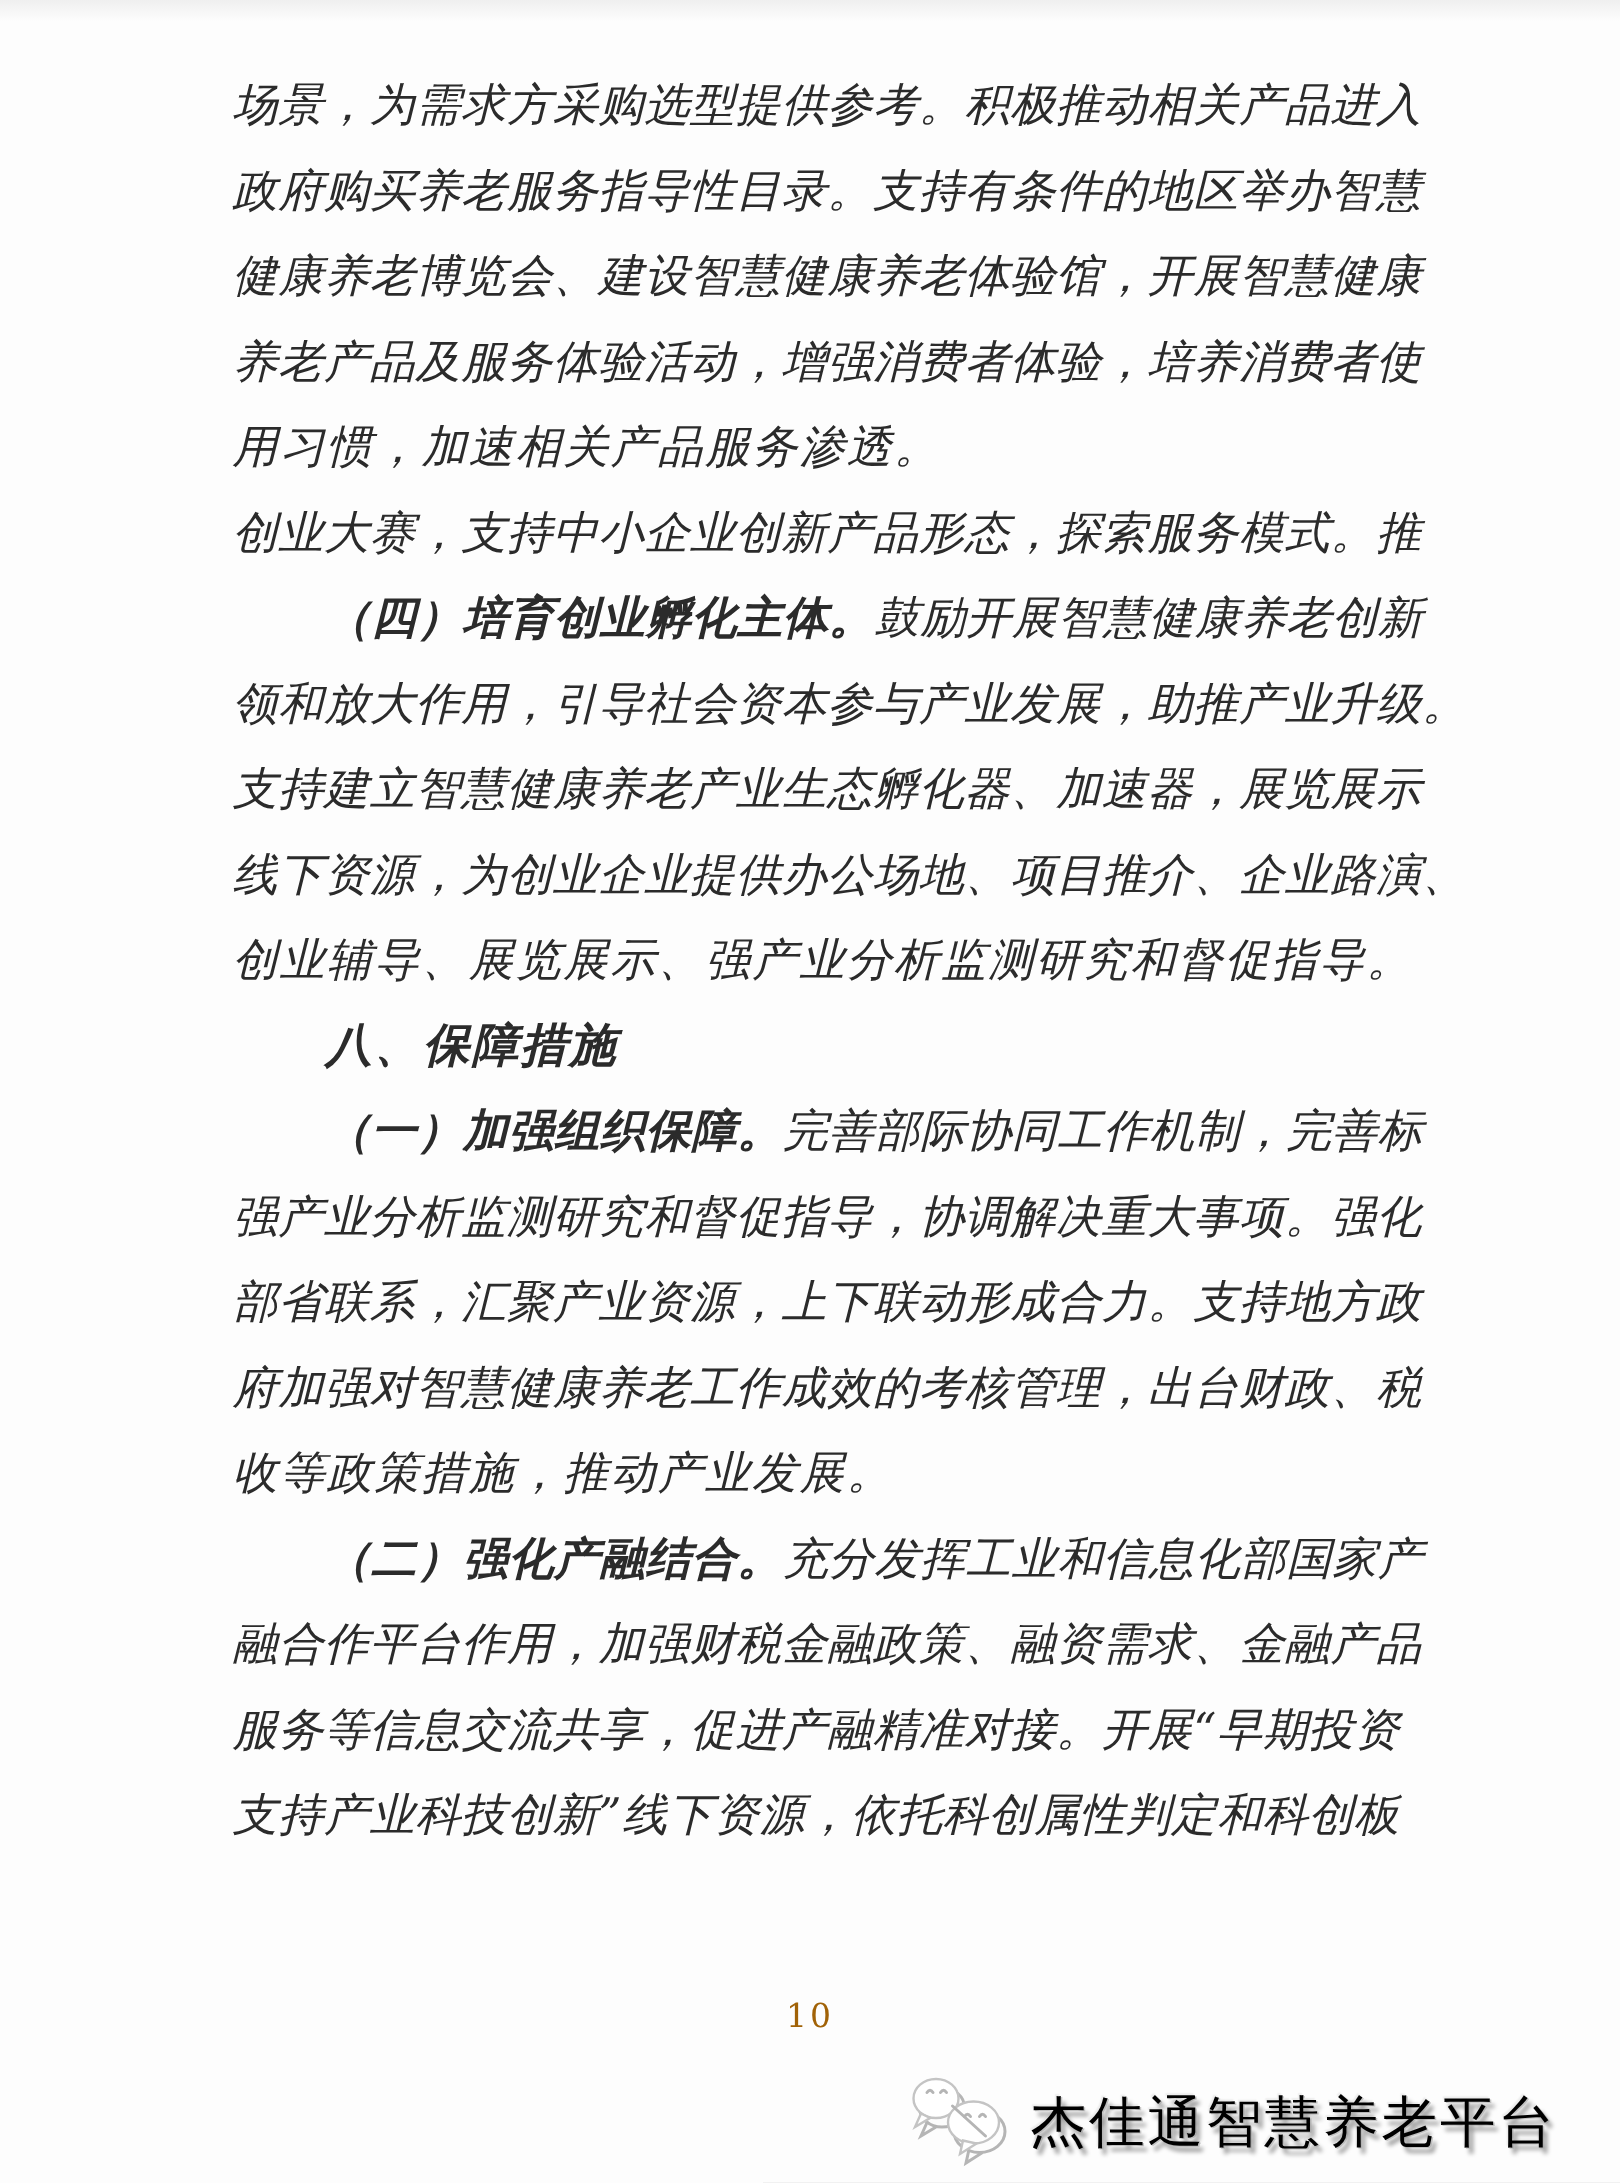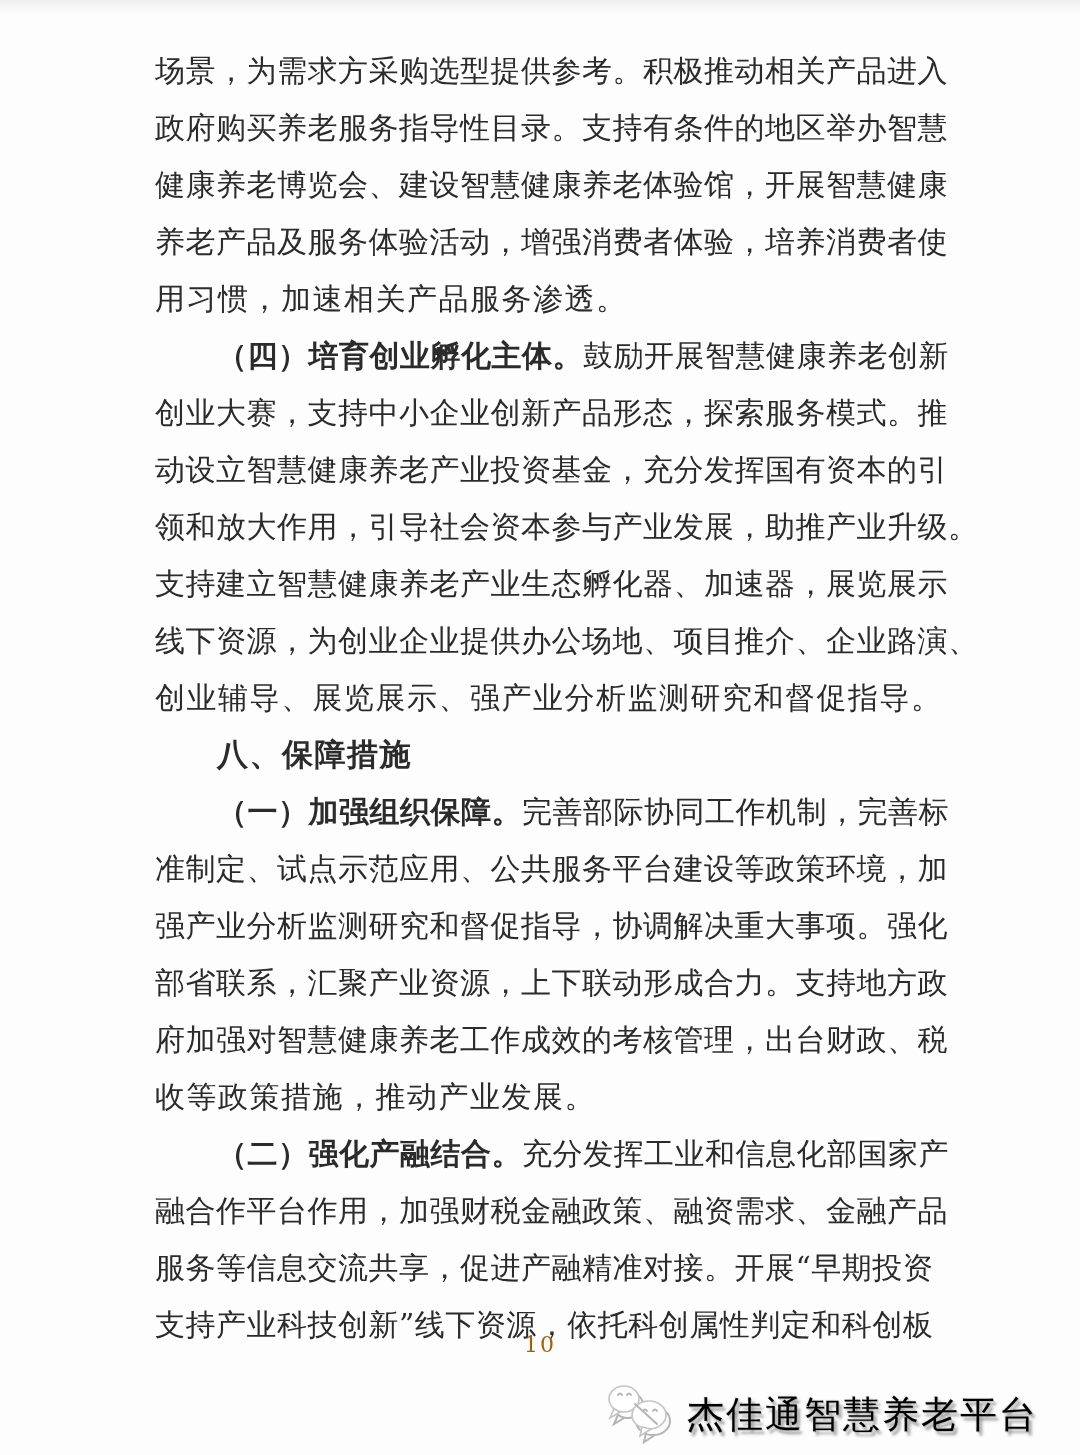--- a/index.html
+++ b/index.html
@@ -32,20 +32,21 @@
     color: #2b2b2b;
   }
   .text-line {
     height: 57px;
     line-height: 57px;
     font-size: 30px;
     text-align: justify;
     text-align-last: justify;
     white-space: nowrap;
     letter-spacing: 0.5px;
+    font-style: italic;
   }
   .text-line.no-justify {
     text-align: left;
     text-align-last: left;
     letter-spacing: 1.5px;
   }
   .text-line.indent {
     text-indent: 62px;
   }
   .text-line .bold {
@@ -92,30 +93,28 @@
 <body>
 
 <div class="page">
 
   <div class="doc-body">
       <div class="text-line"><span>场景，为需求方采购选型提供参考。积极推动相关产品进入</span></div>
       <div class="text-line"><span>政府购买养老服务指导性目录。支持有条件的地区举办智慧</span></div>
       <div class="text-line"><span>健康养老博览会、建设智慧健康养老体验馆，开展智慧健康</span></div>
       <div class="text-line"><span>养老产品及服务体验活动，增强消费者体验，培养消费者使</span></div>
       <div class="text-line no-justify"><span>用习惯，加速相关产品服务渗透。</span></div>
+      <div class="text-line"><span>创业大赛，支持中小企业创新产品形态，探索服务模式。推</span></div>
       <div class="text-line indent"><span class="bold">（四）培育创业孵化主体。</span><span>鼓励开展智慧健康养老创新</span></div>
-      <div class="text-line"><span>创业大赛，支持中小企业创新产品形态，探索服务模式。推</span></div>
-      <div class="text-line"><span>动设立智慧健康养老产业投资基金，充分发挥国有资本的引</span></div>
       <div class="text-line"><span>领和放大作用，引导社会资本参与产业发展，助推产业升级。</span></div>
       <div class="text-line"><span>支持建立智慧健康养老产业生态孵化器、加速器，展览展示</span></div>
       <div class="text-line"><span>线下资源，为创业企业提供办公场地、项目推介、企业路演、</span></div>
       <div class="text-line no-justify"><span>创业辅导、展览展示、强产业分析监测研究和督促指导。</span></div>
       <div class="text-line indent heading no-justify"><span class="bold">八、保障措施</span></div>
       <div class="text-line indent"><span class="bold">（一）加强组织保障。</span><span>完善部际协同工作机制，完善标</span></div>
-      <div class="text-line"><span>准制定、试点示范应用、公共服务平台建设等政策环境，加</span></div>
       <div class="text-line"><span>强产业分析监测研究和督促指导，协调解决重大事项。强化</span></div>
       <div class="text-line"><span>部省联系，汇聚产业资源，上下联动形成合力。支持地方政</span></div>
       <div class="text-line"><span>府加强对智慧健康养老工作成效的考核管理，出台财政、税</span></div>
       <div class="text-line no-justify"><span>收等政策措施，推动产业发展。</span></div>
       <div class="text-line indent"><span class="bold">（二）强化产融结合。</span><span>充分发挥工业和信息化部国家产</span></div>
       <div class="text-line"><span>融合作平台作用，加强财税金融政策、融资需求、金融产品</span></div>
       <div class="text-line"><span>服务等信息交流共享，促进产融精准对接。开展“早期投资</span></div>
       <div class="text-line"><span>支持产业科技创新”线下资源，依托科创属性判定和科创板</span></div>
     </div>
 

